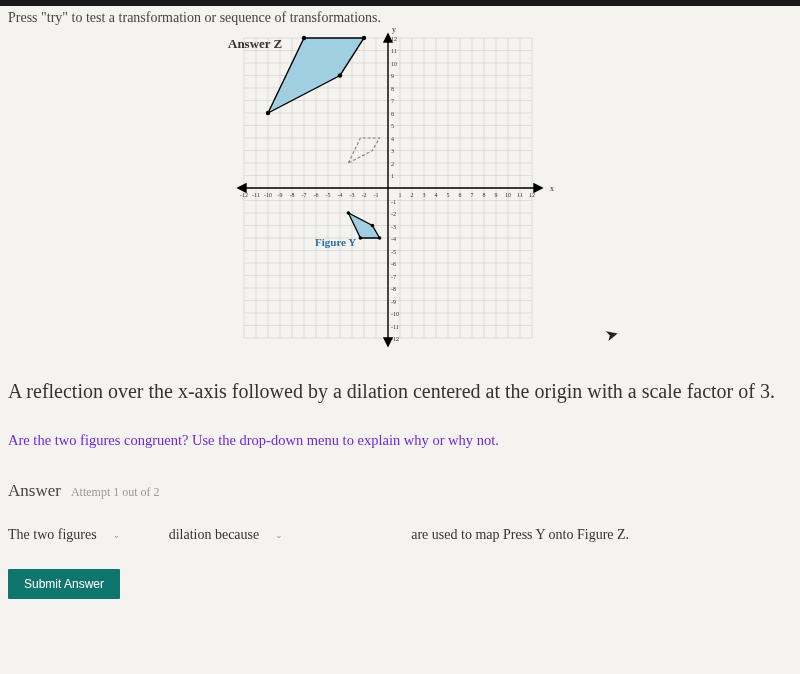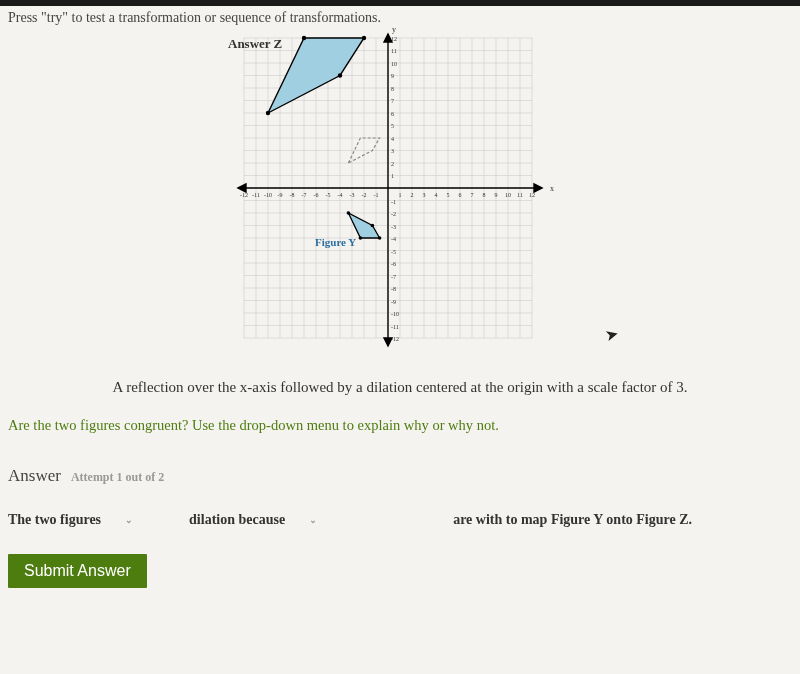--- a/index.html
+++ b/index.html
@@ -39,53 +39,50 @@
       top: 8px;
       left: 220px;
       font-size: 13px;
       color: #333;
       font-weight: bold;
     }
     svg.graph {
       display: block;
     }
     .description {
-      font-size: 15px;
+      font-size: 20px;
       margin-top: 18px;
       color: #333;
       line-height: 1.5;
-      text-align: center;
     }
     .question {
       font-size: 14.5px;
-      margin-top: 18px;
-      color: #4d7c0f;
+      margin-top: 26px;
+      color: #6d28d9;
     }
     .answer-section {
       margin-top: 32px;
     }
     .answer-label {
       font-size: 17px;
       color: #444;
     }
     .attempt-label {
       font-size: 12px;
       color: #999;
       margin-left: 6px;
-      font-weight: bold;
     }
     .answer-row {
       margin-top: 24px;
       display: flex;
       align-items: center;
-      gap: 14px;
+      gap: 6px;
       font-size: 14px;
       color: #333;
       flex-wrap: wrap;
-      font-weight: bold;
     }
     .dropdown {
       display: inline-flex;
       align-items: center;
       min-width: 60px;
       height: 20px;
       padding: 0 6px;
       font-size: 12px;
       color: #888;
       cursor: pointer;
@@ -93,25 +90,25 @@
     .dropdown-wide {
       min-width: 140px;
     }
     .chevron {
       margin-left: 4px;
       font-size: 9px;
       color: #999;
     }
     .submit-btn {
       margin-top: 24px;
-      background: #4d7c0f;
+      background: #0f766e;
       color: #fff;
       border: none;
       padding: 8px 16px;
-      font-size: 16px;
+      font-size: 12px;
       cursor: pointer;
       border-radius: 1px;
     }
     .cursor {
       position: absolute;
       top: 325px;
       left: 605px;
       font-size: 16px;
       color: #222;
       transform: rotate(-15deg);
@@ -280,20 +277,20 @@
 
     <div class="answer-row">
       <span>The two figures</span>
       <span class="dropdown">
         <span class="chevron">⌄</span>
       </span>
       <span>dilation because</span>
       <span class="dropdown dropdown-wide">
         <span class="chevron">⌄</span>
       </span>
-      <span>are with to map Figure Y onto Figure Z.</span>
+      <span>are used to map Press Y onto Figure Z.</span>
     </div>
 
     <button class="submit-btn">Submit Answer</button>
   </div>
 </div>
 
 <div class="cursor">➤</div>
 
 </body></html>

